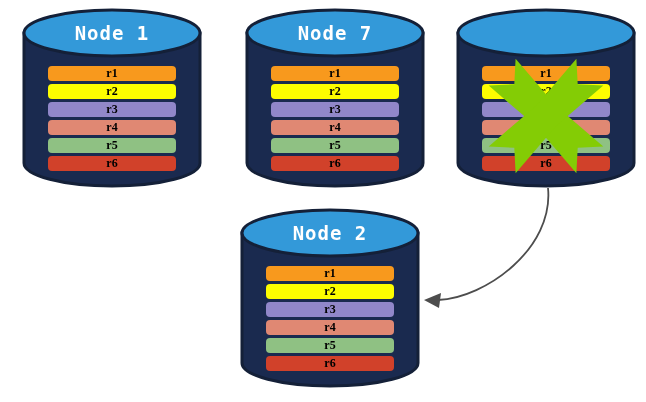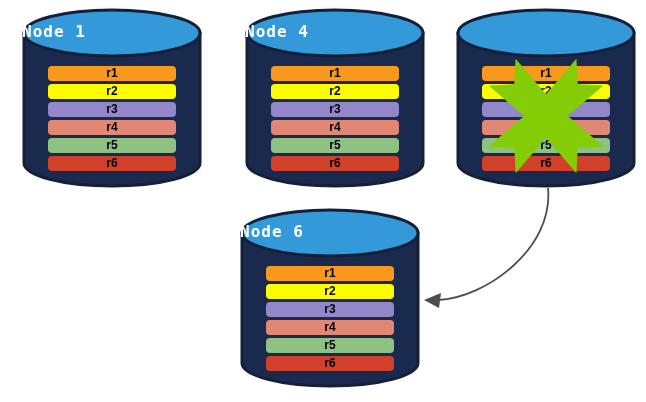--- a/index.html
+++ b/index.html
@@ -27,41 +27,42 @@
   .node-svg {
     position: absolute;
     left: 0;
     top: 0;
     overflow: visible;
   }
   .node-title {
     position: absolute;
     left: 0;
     width: 100%;
+    text-align: center;
     color: #ffffff;
     font-family: "DejaVu Sans Mono", "Liberation Mono", monospace;
     font-weight: bold;
-    font-size: 16px;
+    font-size: 19px;
     letter-spacing: 1px;
     white-space: nowrap;
     pointer-events: none;
   }
   .rows {
     position: absolute;
     left: 0;
     width: 100%;
   }
   .row-band {
     position: relative;
     border-radius: 4px;
     height: 15px;
     line-height: 15px;
     text-align: center;
     color: #000000;
-    font-family: Liberation Sans, sans-serif;
+    font-family: Liberation Serif, serif;
     font-weight: bold;
     font-size: 12px;
     box-sizing: border-box;
   }
   .overlay-x {
     position: absolute;
     pointer-events: none;
   }
   .arrow-layer {
     position: absolute;
@@ -90,21 +91,21 @@
         <div class="row-band" style="background: rgb(224, 136, 115); margin-bottom: 3px;">r4</div>
         <div class="row-band" style="background: rgb(143, 193, 131); margin-bottom: 3px;">r5</div>
         <div class="row-band" style="background: rgb(209, 65, 42); margin-bottom: 3px;">r6</div>
       </div>
     </div>
     <div class="node" style="left: 245px; top: 8px; width: 180px; height: 180px;">
       <svg class="node-svg" width="180" height="180">
         <path d="M 2,25 L 2,155 A 88,23 0 0 0 178,155 L 178,25 Z" fill="#1a2a4f" stroke="#142038" stroke-width="3"></path>
         <ellipse cx="90" cy="25" rx="88" ry="23" fill="#3399d9" stroke="#142038" stroke-width="3"></ellipse>
       </svg>
-      <div class="node-title" style="top: 14px;">Node 4</div>
+      <div class="node-title" style="top: 14px;">Node 7</div>
       <div class="rows" style="top: 58px; padding-left: 26px; padding-right: 26px; box-sizing: border-box;">
         <div class="row-band" style="background: rgb(248, 153, 29); margin-bottom: 3px;">r1</div>
         <div class="row-band" style="background: rgb(253, 253, 0); margin-bottom: 3px;">r2</div>
         <div class="row-band" style="background: rgb(145, 135, 201); margin-bottom: 3px;">r3</div>
         <div class="row-band" style="background: rgb(224, 136, 115); margin-bottom: 3px;">r4</div>
         <div class="row-band" style="background: rgb(143, 193, 131); margin-bottom: 3px;">r5</div>
         <div class="row-band" style="background: rgb(209, 65, 42); margin-bottom: 3px;">r6</div>
       </div>
     </div>
     <div class="node" style="left: 456px; top: 8px; width: 180px; height: 180px;">
@@ -123,21 +124,21 @@
       <svg class="overlay-x" width="180" height="180" viewBox="0 0 180 180" style="left: 0px; top: 0px;">
         <polygon points="59.6,50.7 58.3,76.3 32.7,77.6 79.9,118.1 120.4,165.3 121.7,139.7 147.3,138.4 100.1,97.9" fill="#84cc05"></polygon>
         <polygon points="32.7,138.4 58.3,139.7 59.6,165.3 100.1,118.1 147.3,77.6 121.7,76.3 120.4,50.7 79.9,97.9" fill="#84cc05"></polygon>
       </svg>
     </div>
     <div class="node" style="left: 240px; top: 208px; width: 180px; height: 180px;">
       <svg class="node-svg" width="180" height="180">
         <path d="M 2,25 L 2,155 A 88,23 0 0 0 178,155 L 178,25 Z" fill="#1a2a4f" stroke="#142038" stroke-width="3"></path>
         <ellipse cx="90" cy="25" rx="88" ry="23" fill="#3399d9" stroke="#142038" stroke-width="3"></ellipse>
       </svg>
-      <div class="node-title" style="top: 14px;">Node 6</div>
+      <div class="node-title" style="top: 14px;">Node 2</div>
       <div class="rows" style="top: 58px; padding-left: 26px; padding-right: 26px; box-sizing: border-box;">
         <div class="row-band" style="background: rgb(248, 153, 29); margin-bottom: 3px;">r1</div>
         <div class="row-band" style="background: rgb(253, 253, 0); margin-bottom: 3px;">r2</div>
         <div class="row-band" style="background: rgb(145, 135, 201); margin-bottom: 3px;">r3</div>
         <div class="row-band" style="background: rgb(224, 136, 115); margin-bottom: 3px;">r4</div>
         <div class="row-band" style="background: rgb(143, 193, 131); margin-bottom: 3px;">r5</div>
         <div class="row-band" style="background: rgb(209, 65, 42); margin-bottom: 3px;">r6</div>
       </div>
     </div>
     <svg class="arrow-layer" width="646" height="402">

